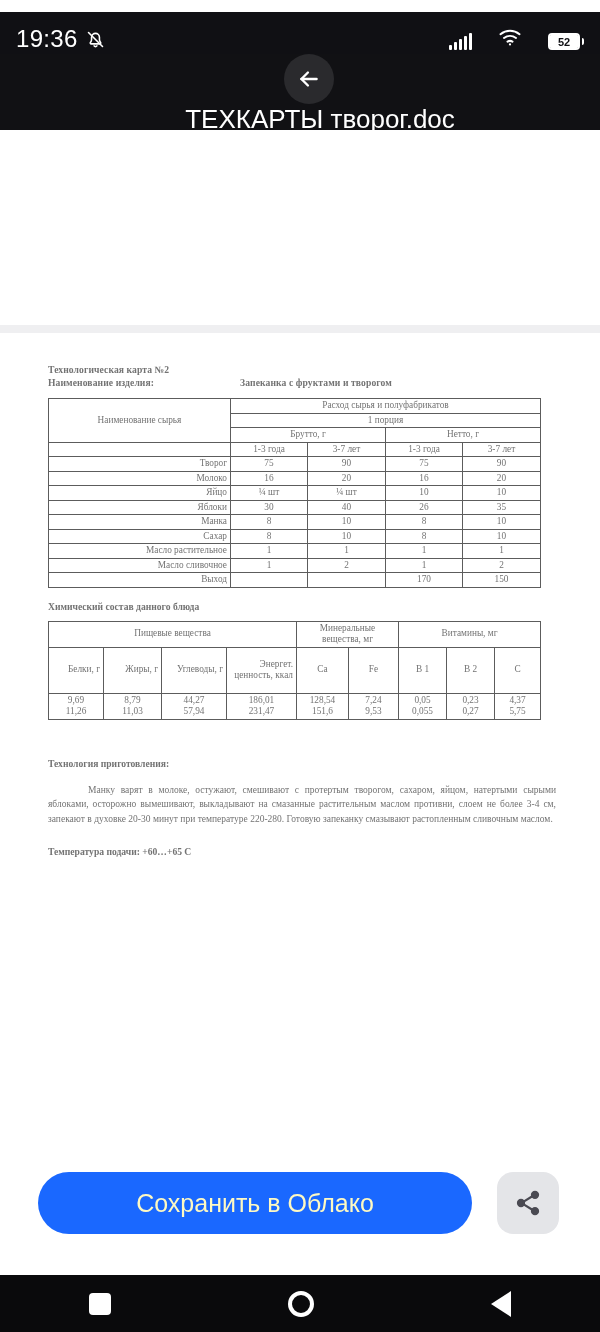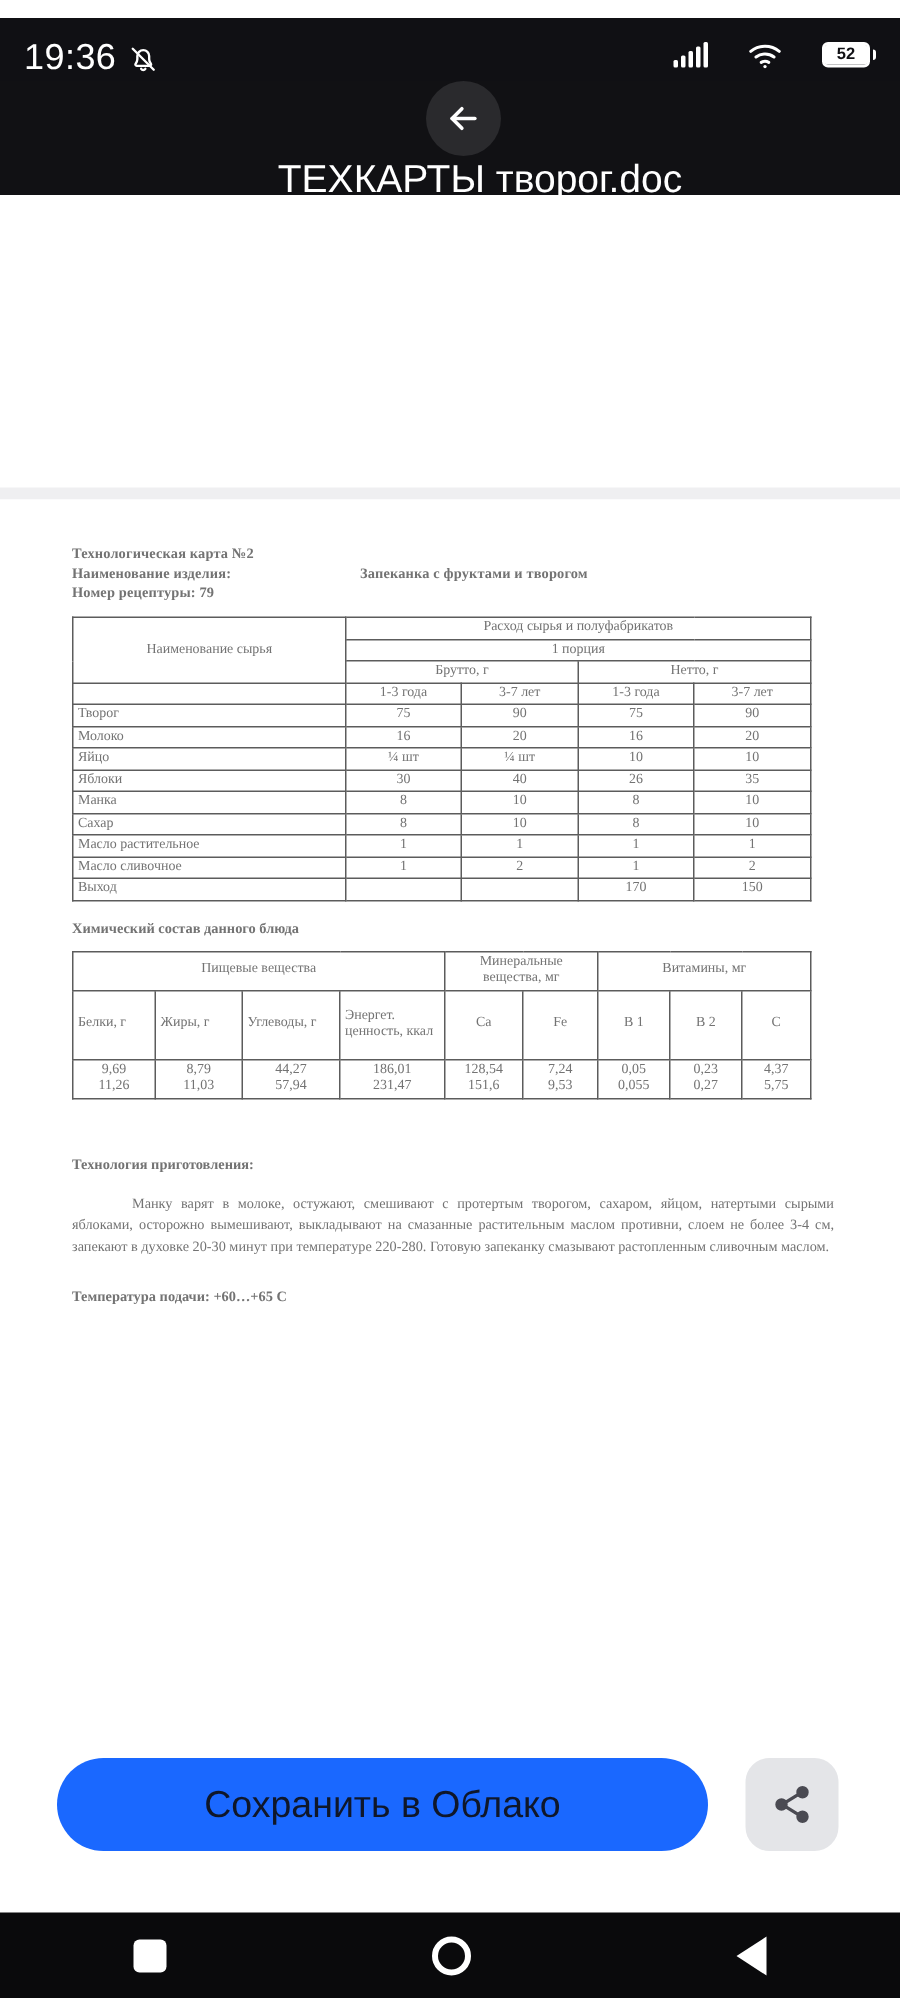--- a/index.html
+++ b/index.html
@@ -14,21 +14,21 @@
   
   .statusbar{
     position:absolute; top:0; left:0; width:600px; height:54px;
     background:#101014; color:#ffffff;
     display:flex; align-items:center; justify-content:space-between;
     padding:12px 16px;
     margin-top:12px;
   }
   .sb-left{ display:flex; align-items:center; gap:7px; }
   .sb-clock{ font-size:24px; letter-spacing:.3px; font-weight:400; }
-  .sb-right{ display:flex; align-items:flex-start; gap:26px; }
+  .sb-right{ display:flex; align-items:flex-end; gap:26px; }
 
   .icon-mute{ width:21px; height:21px; position:relative; display:inline-block; }
   .icon-mute svg{ display:block; }
 
   .icon-signal{ display:flex; align-items:flex-end; gap:2px; height:17px; }
   .icon-signal i{ display:block; width:3px; background:#fff; border-radius:1px; }
   .icon-signal i:nth-child(1){ height:5px; }
   .icon-signal i:nth-child(2){ height:8px; }
   .icon-signal i:nth-child(3){ height:11px; }
   .icon-signal i:nth-child(4){ height:14px; }
@@ -89,21 +89,21 @@
     border-collapse:collapse; margin-top:9px;
     font-size:9.3px; font-family:"Liberation Serif", serif;
     table-layout:fixed;
   }
   table.doc-tbl td, table.doc-tbl th{
     border:1px solid #5c5c5c; padding:1px 3px; font-weight:normal;
     line-height:11.5px; vertical-align:middle;
   }
   .tbl1{ width:492px; }
   .c-center{ text-align:center; }
-  .c-left{ text-align:left; }
+  .c-left{ text-align:right; }
   .bold{ font-weight:bold; }
 
   .sect-title{ font-weight:bold; font-size:9.6px; margin-top:13px; }
 
   .tbl2{ width:492px; margin-top:8px; }
   .tbl2 td{ vertical-align:top; }
   .tbl2 td.mid{ vertical-align:middle; }
 
   .tech-title{ font-weight:bold; font-size:9.6px; margin-top:38px; }
   .tech-body{
@@ -111,21 +111,21 @@
     margin-top:14px; text-indent:40px; padding-right:4px;font-family:Liberation Serif, serif;
   }
   .temp-line{ font-weight:bold; font-size:9.6px; margin-top:20px; }
 
   .nextpage{ margin-top:320px; }
 
   
   .save-btn{
     position:absolute; left:38px; top:1172px; width:434px; height:62px;
     background:#1a68ff; border-radius:31px; border:none;
-    color:#0f172a; font-size:25px; font-family:"Liberation Sans", sans-serif;
+    color:#fef9c3; font-size:25px; font-family:"Liberation Sans", sans-serif;
     display:flex; align-items:center; justify-content:center;
     cursor:pointer;
   }
   .share-btn{
     position:absolute; left:497px; top:1172px; width:62px; height:62px;
     background:#e4e5e8; border-radius:16px;
     display:flex; align-items:center; justify-content:center; cursor:pointer;
   }
 
   
@@ -191,21 +191,20 @@
 
 <div class="doc-viewport">
 
   <div class="page-gap"></div>
 
   <div class="doc-page">
 
     <div>
       <div class="hdr-line">Технологическая карта №2</div>
       <div class="hdr-line"><span>Наименование изделия:</span><span class="val">Запеканка с фруктами и творогом</span></div>
-      <div class="hdr-line">Номер рецептуры: 79</div>
     </div>
 
     <table class="doc-tbl tbl1">
       <colgroup>
           <col style="width:182px">
           <col style="width:77px">
           <col style="width:78px">
           <col style="width:77px">
           <col style="width:78px">
         </colgroup>

